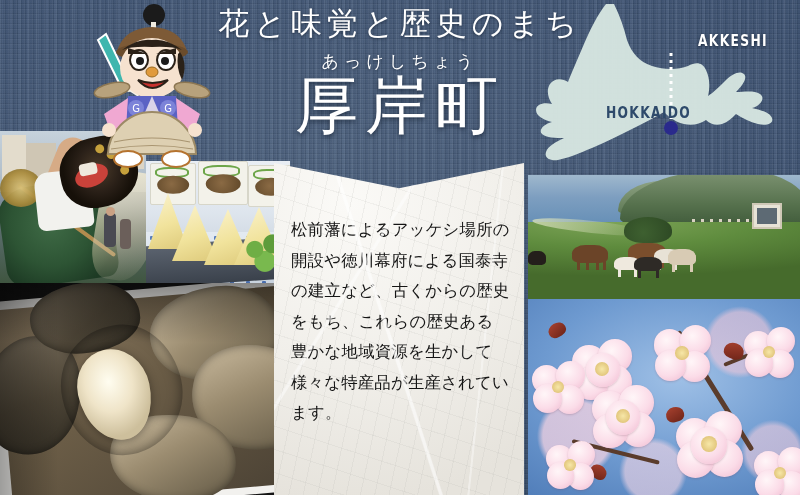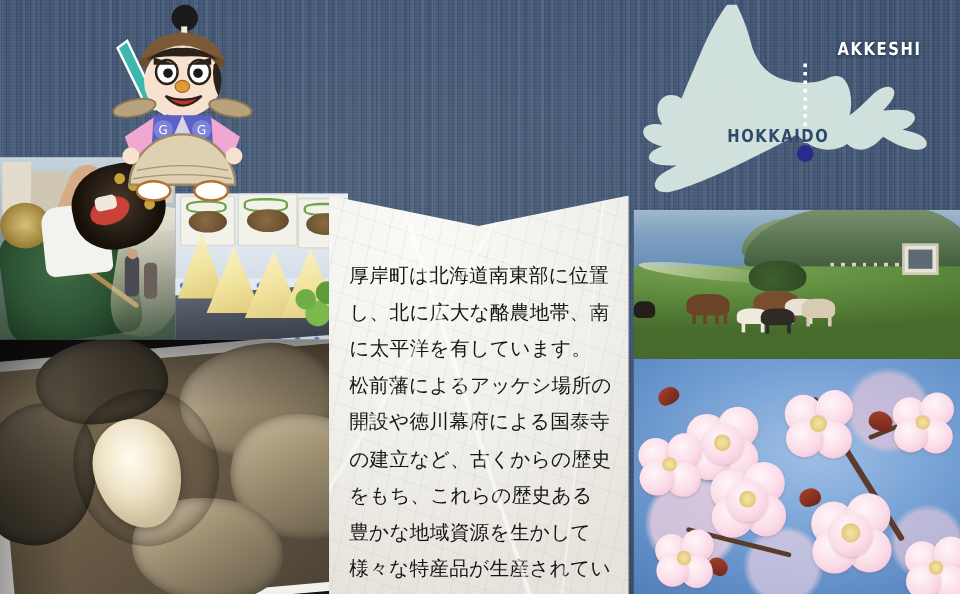--- a/index.html
+++ b/index.html
@@ -424,20 +424,25 @@
                  C20,98 18,90 22,84 C26,78 34,78 40,82
                  C44,72 50,58 56,44 C62,30 70,14 78,4 Z" fill="#d6e6e1" stroke="none" opacity="0.96"></path>
       </g>
       <line x1="143" y1="53" x2="143" y2="124" stroke="#ffffff" stroke-width="3" stroke-dasharray="3 4"></line>
       <circle cx="143" cy="128" r="7" fill="#2a2a8c"></circle>
     </svg>
     <div class="map-label-hokkaido">HOKKAIDO</div>
     <div class="map-label-akkeshi">AKKESHI</div>
   </div>
 
+  <div class="headline">
+    <div class="tagline">花と味覚と歴史のまち</div>
+    <div class="furigana">あっけしちょう</div>
+    <div class="townname">厚岸町</div>
+  </div>
 
   <div class="mascot">
     <svg width="120" height="168" viewBox="0 0 120 168">
 
       <circle cx="62" cy="13" r="11" fill="#1b1b1b"></circle>
       <rect x="59" y="20" width="5" height="16" fill="#f0ece0"></rect>
 
       <g>
         <path d="M6,38 L14,32 L38,82 L30,87 Z" fill="#3fb6ae" stroke="#ffffff" stroke-width="2"></path>
         <rect x="28" y="82" width="12" height="6" rx="2" fill="#e8e4d6" transform="rotate(32 34 85)"></rect>
@@ -488,18 +493,17 @@
       <circle cx="103" cy="128" r="7" fill="#f6e2cf"></circle>
 
       <ellipse cx="36" cy="157" rx="14" ry="8" fill="#ffffff" stroke="#b5732f" stroke-width="2"></ellipse>
       <ellipse cx="84" cy="157" rx="14" ry="8" fill="#ffffff" stroke="#b5732f" stroke-width="2"></ellipse>
     </svg>
   </div>
 
   <div class="panel">
     <div class="fiber"></div>
     <div class="body">
-      <p>厚岸町は北海道南東部に位置し、北に広大な酪農地帯、南に太平洋を有しています。</p>
       <p>松前藩によるアッケシ場所の開設や徳川幕府による国泰寺の建立など、古くからの歴史をもち、これらの歴史ある豊かな地域資源を生かして様々な特産品が生産されています。</p>
     </div>
   </div>
 
 </div>
 
 </body></html>

